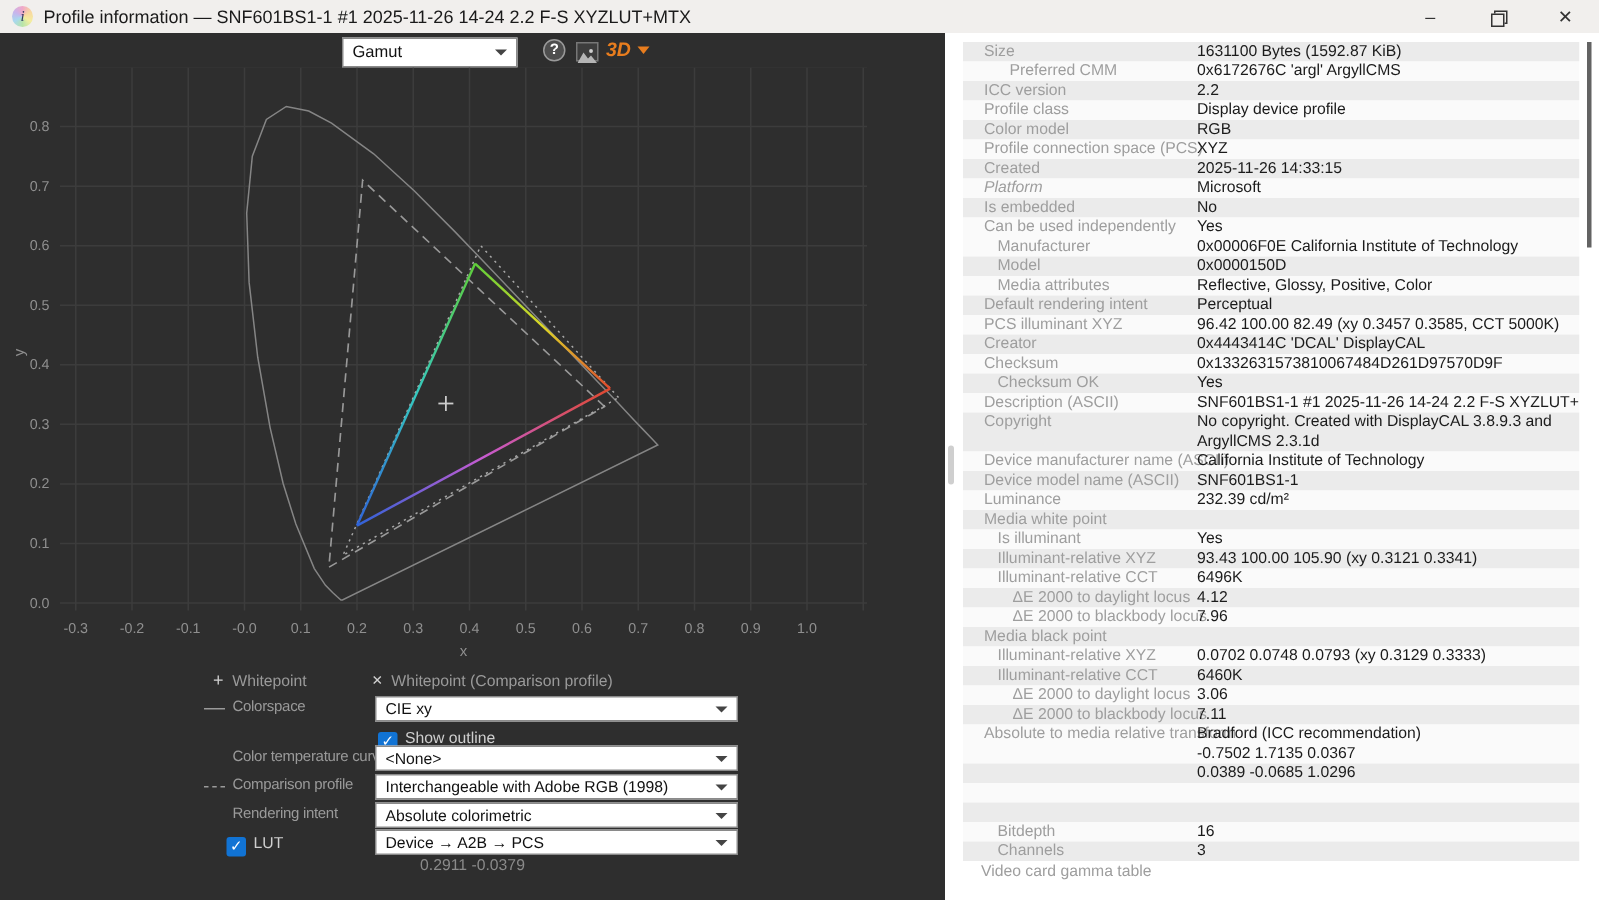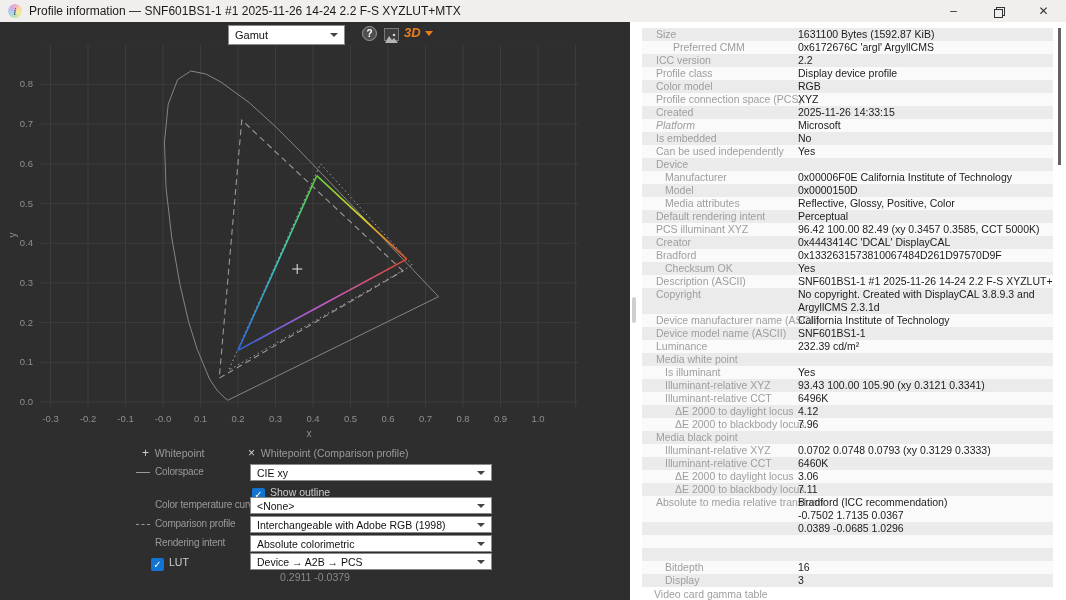--- a/index.html
+++ b/index.html
@@ -270,24 +270,20 @@
           <span class="val">Microsoft</span>
         </div>
         <div class="irow even">
           <span class="lbl" style="left: 14px;">Is embedded</span>
           <span class="val">No</span>
         </div>
         <div class="irow odd">
           <span class="lbl" style="left: 14px;">Can be used independently</span>
           <span class="val">Yes</span>
         </div>
-        <div class="irow even">
-          <span class="lbl" style="left: 14px;">Device</span>
-          <span class="val"></span>
-        </div>
         <div class="irow odd">
           <span class="lbl" style="left: 23px;">Manufacturer</span>
           <span class="val">0x00006F0E California Institute of Technology</span>
         </div>
         <div class="irow even">
           <span class="lbl" style="left: 23px;">Model</span>
           <span class="val">0x0000150D</span>
         </div>
         <div class="irow odd">
           <span class="lbl" style="left: 23px;">Media attributes</span>
@@ -299,21 +295,21 @@
         </div>
         <div class="irow odd">
           <span class="lbl" style="left: 14px;">PCS illuminant XYZ</span>
           <span class="val">96.42 100.00  82.49 (xy 0.3457 0.3585, CCT 5000K)</span>
         </div>
         <div class="irow even">
           <span class="lbl" style="left: 14px;">Creator</span>
           <span class="val">0x4443414C 'DCAL' DisplayCAL</span>
         </div>
         <div class="irow odd">
-          <span class="lbl" style="left: 14px;">Bradford</span>
+          <span class="lbl" style="left: 14px;">Checksum</span>
           <span class="val">0x1332631573810067484D261D97570D9F</span>
         </div>
         <div class="irow even">
           <span class="lbl" style="left: 23px;">Checksum OK</span>
           <span class="val">Yes</span>
         </div>
         <div class="irow odd">
           <span class="lbl" style="left: 14px;">Description (ASCII)</span>
           <span class="val">SNF601BS1-1 #1 2025-11-26 14-24 2.2 F-S XYZLUT+MTX</span>
         </div>
@@ -398,21 +394,21 @@
         </div>
         <div class="irow even">
           <span class="lbl" style="left: 12px; margin-top: 40px;">Video card gamma table</span>
           <span class="val"></span>
         </div>
         <div class="irow odd">
           <span class="lbl" style="left: 23px;">Bitdepth</span>
           <span class="val">16</span>
         </div>
         <div class="irow even">
-          <span class="lbl" style="left: 23px;">Display</span>
+          <span class="lbl" style="left: 23px;">Channels</span>
           <span class="val">3</span>
         </div>
       </div>
     <div class="scrollbar">
       <div class="scroll-thumb"></div>
     </div>
   </div>
 
 </div>
 

